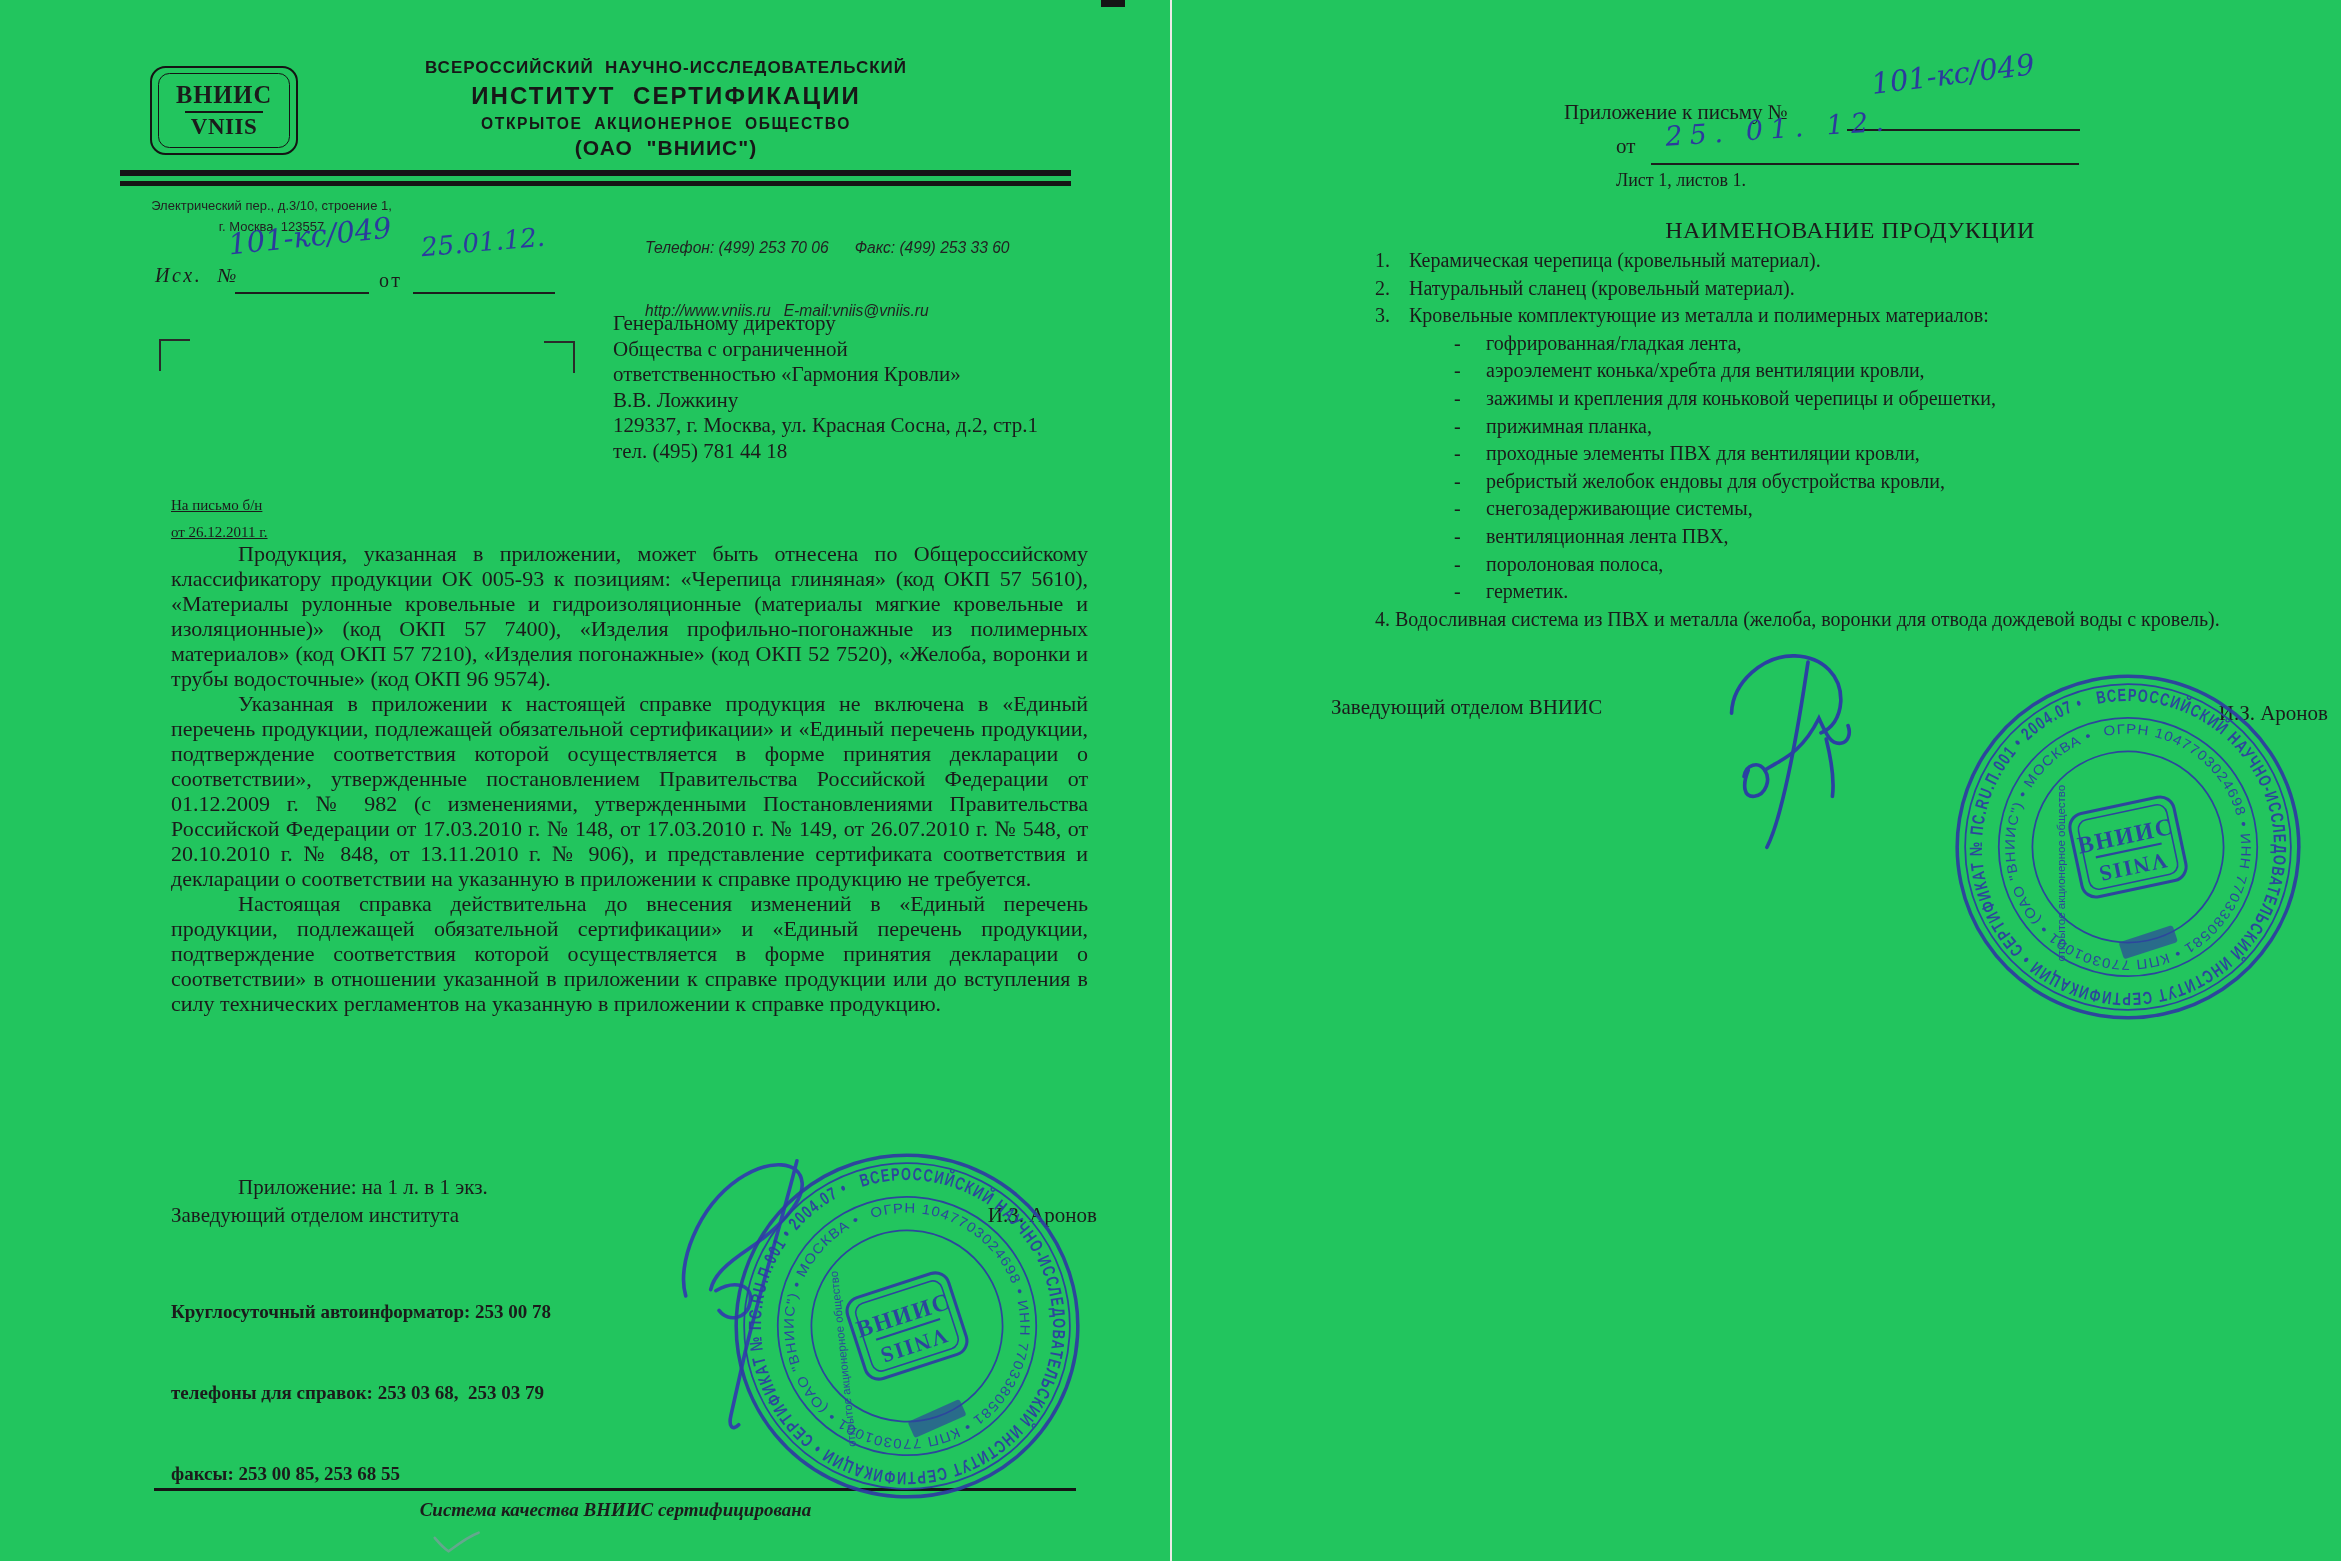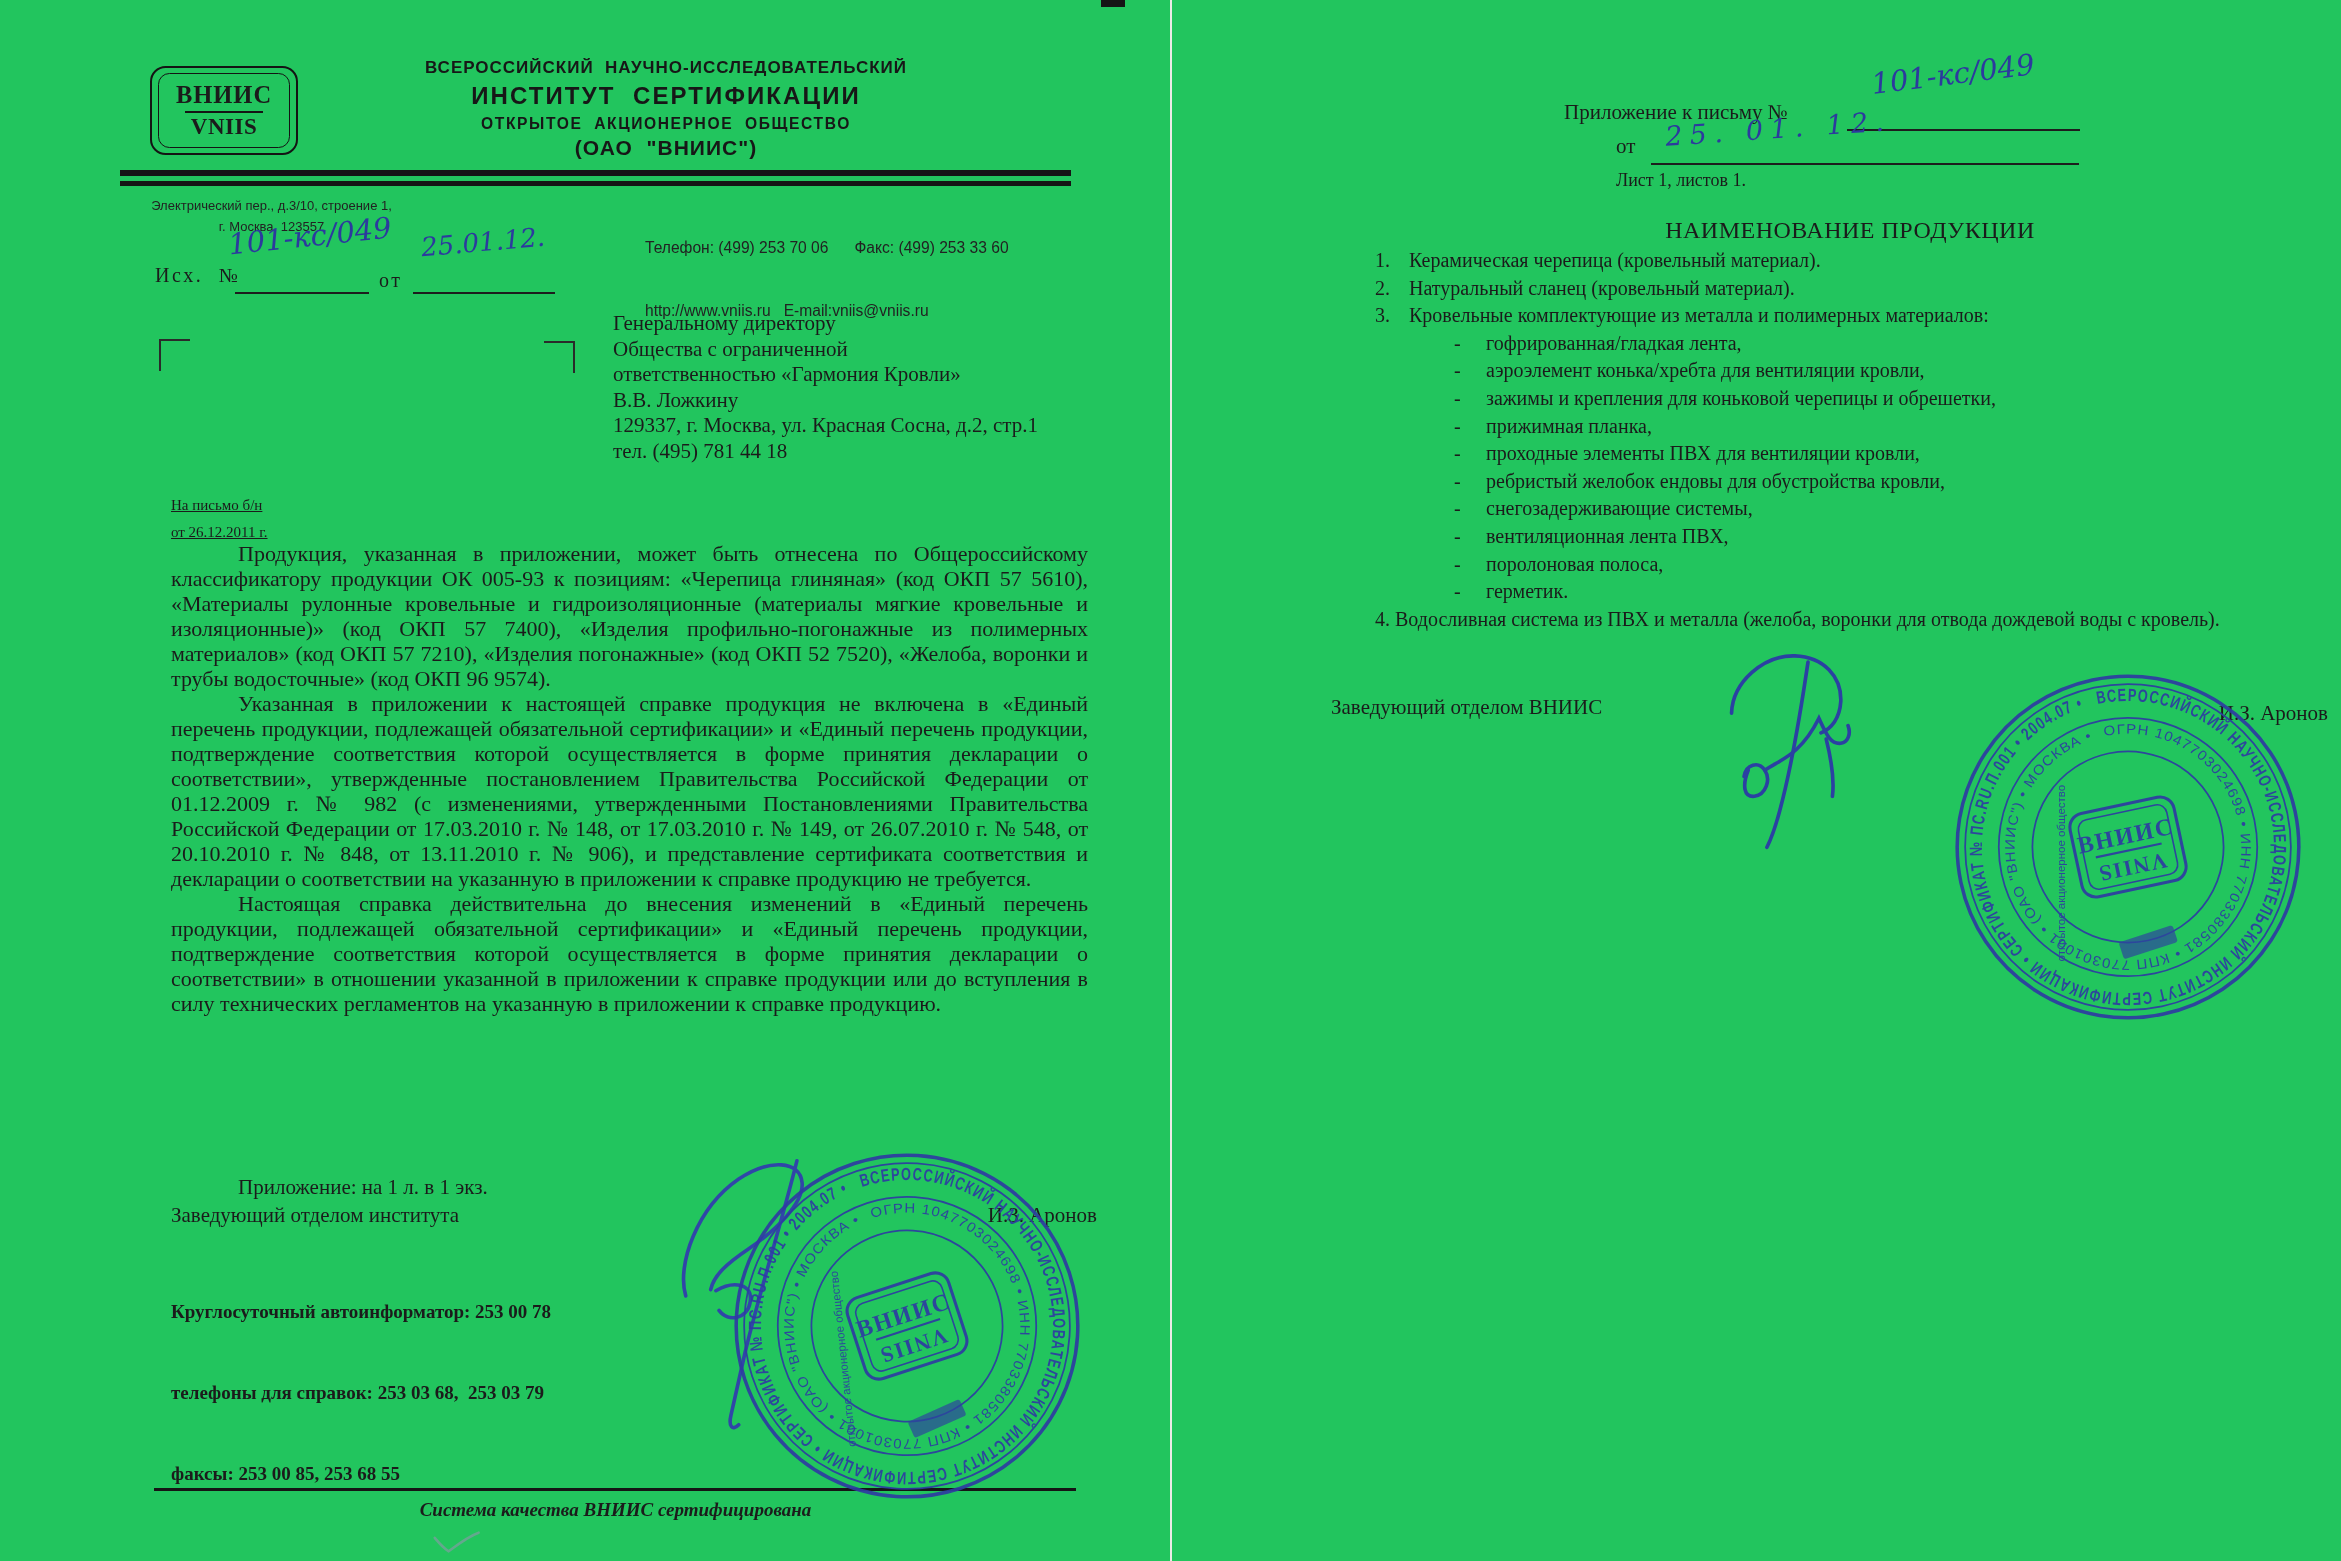--- a/index.html
+++ b/index.html
@@ -1,20 +1,20 @@
 <!DOCTYPE html>
 <html style="font-size:8.3px"><head>
 <meta charset="utf-8">
 <style>
   html,body{margin:0;padding:0;background:#d9d9d6;}
   .canvas{position:relative;width:2342px;height:1561px;background:#22c55e;overflow:hidden;
           font-family:"Liberation Serif","DejaVu Serif",serif;color:#1b1b1b;}
   .abs{position:absolute;}
   .sans{font-family:"Liberation Sans","DejaVu Sans",sans-serif;}
-  .pre{white-space:pre;}
+  .pre{white-space:pre;font-style:italic;}
   
   .logo{left:150px;top:66px;width:144px;height:85px;border:2.6px solid #141414;border-radius:15.6px;
         display:flex;align-items:center;justify-content:center;}
   .logo-in{width:130px;height:73px;border:1px solid #141414;border-radius:11.4px;
            display:flex;flex-direction:column;align-items:center;justify-content:center;}
   .logo-top{font-size:24.5px;font-weight:bold;letter-spacing:1px;}
   .logo-rule{width:78px;height:1.6px;background:#141414;margin:2.1px 0 1px 0;}
   .logo-bottom{font-size:23px;font-weight:bold;letter-spacing:0.5px;}
   
   .org{left:312px;top:58px;width:708px;text-align:center;font-family:"Liberation Sans",sans-serif;color:#171717;}

